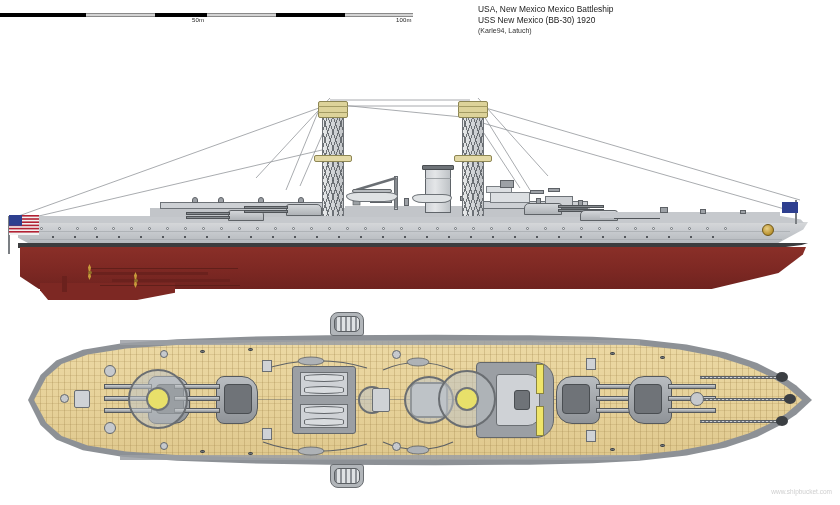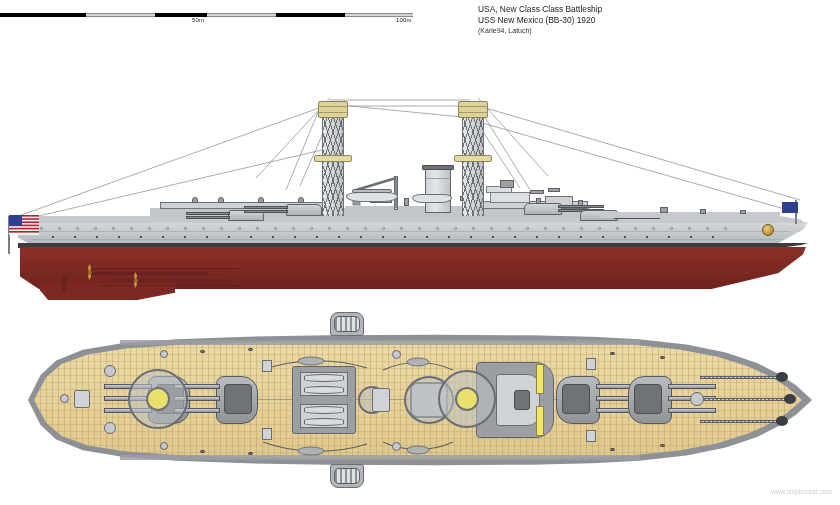--- a/index.html
+++ b/index.html
@@ -165,21 +165,21 @@
     <div class="seg wht" style="left:86px;width:69px;"></div>
     <div class="seg blk" style="left:155px;width:52px;"></div>
     <div class="seg wht" style="left:207px;width:69px;"></div>
     <div class="seg blk" style="left:276px;width:69px;"></div>
     <div class="seg wht" style="left:345px;width:68px;"></div>
   </div>
   <div class="scale-label" id="scale-label-50">50m</div>
   <div class="scale-label" id="scale-label-100">100m</div>
 
   <div id="title-block">
-    <div class="l1">USA, New Class Class Battleship</div>
+    <div class="l1">USA, New Mexico Mexico Battleship</div>
     <div class="l2">USS New Mexico (BB-30) 1920</div>
     <div class="l3">(Karle94, Latuch)</div>
   </div>
 
   <div id="watermark">www.shipbucket.com</div>
 
   <div id="side-view">
 
     <svg id="rigging" viewBox="0 0 840 310">
       <g stroke="#8d9196" stroke-width="0.8" fill="none" opacity="0.95">

